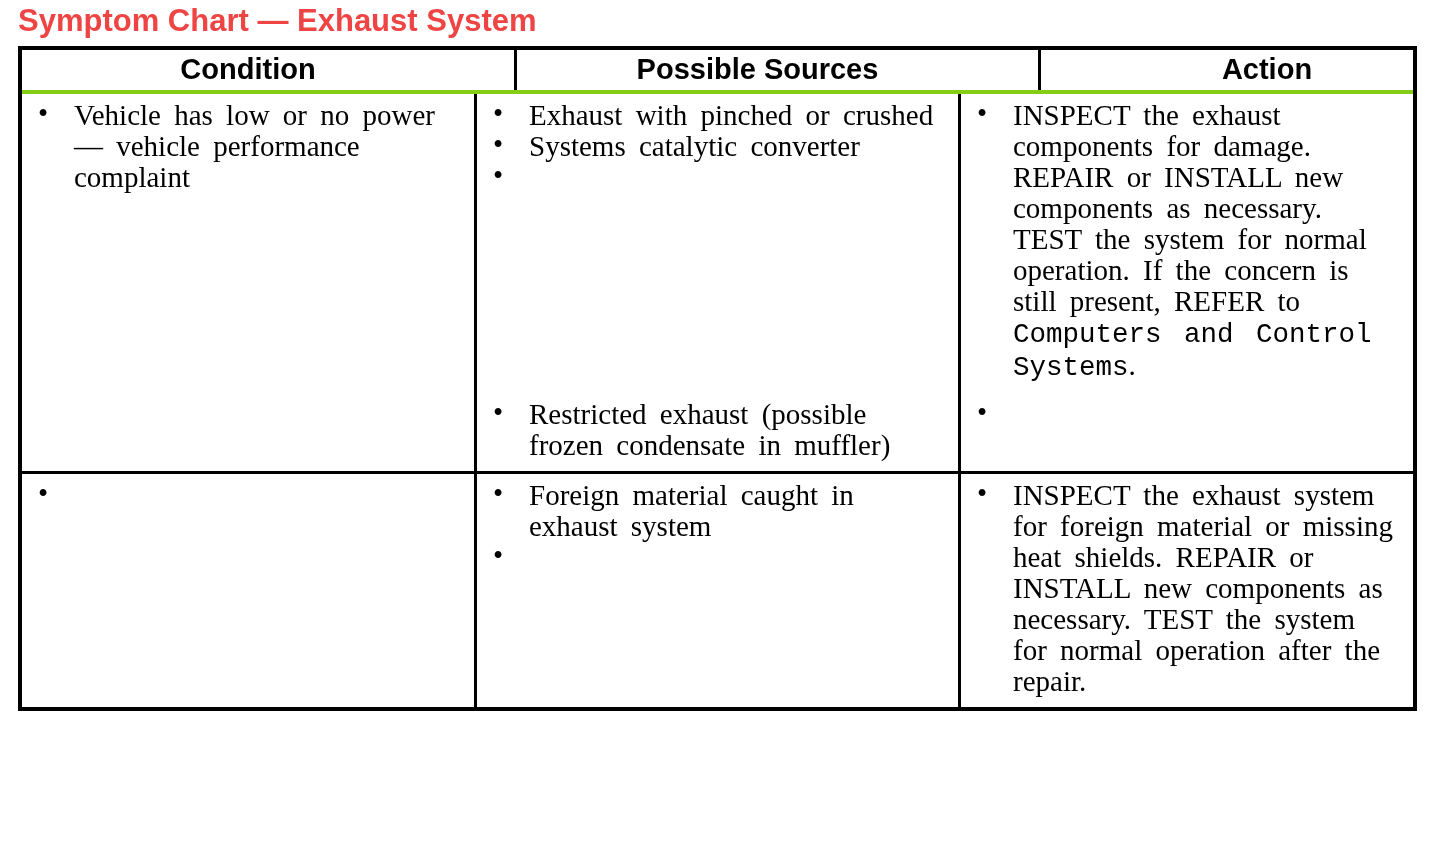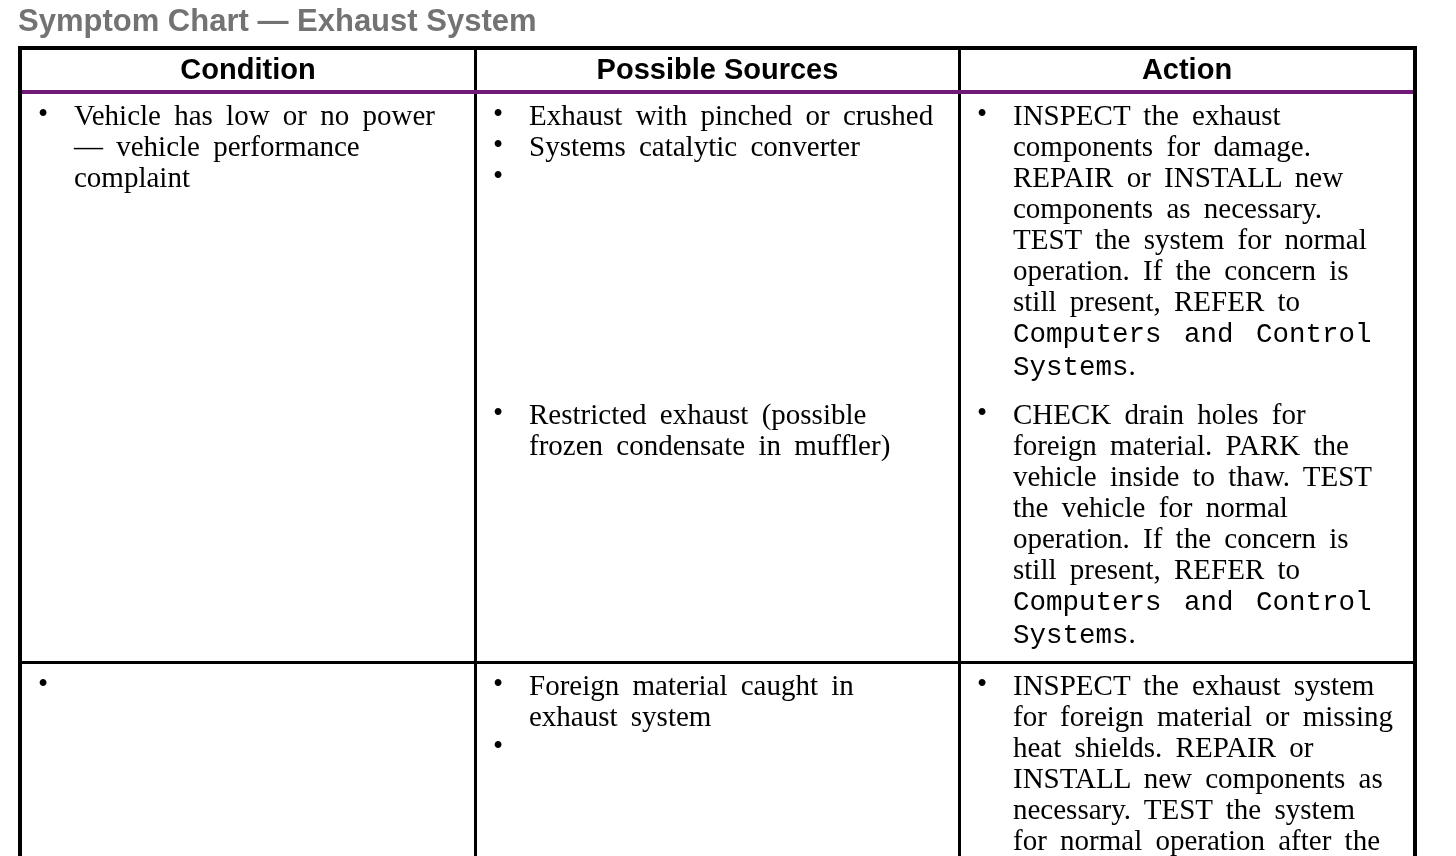--- a/index.html
+++ b/index.html
@@ -19,35 +19,36 @@
   .doc-title {
     position: absolute;
     left: 18px;
     top: 2px;
     margin: 0;
     font-family: "Liberation Sans", sans-serif;
     font-weight: bold;
     font-size: 31px;
     line-height: 38px;
     letter-spacing: 0px;
-    color: #737373;
+    color: #ef4444;
     white-space: nowrap;
   }
   .sym-table {
     position: absolute;
     left: 18px;
     top: 46px;
     width: 1391px;
     border: 4px solid #000000;
     background: #ffffff;
   }
   .thead {
     display: grid;
     grid-template-columns: 452px 484px 455px;
-    border-bottom: 4px solid #701a75;
+    border-bottom: 4px solid #84cc16;
+    gap: 40px;
   }
   .th {
     font-family: "Liberation Sans", sans-serif;
     font-weight: bold;
     font-size: 29px;
     line-height: 32px;
     text-align: center;
     padding: 3px 0 5px 0;
   }
   .th + .th {
@@ -132,21 +133,20 @@
           </div>
           <div class="cell src" style="grid-area: 2 / 2;">
             <div class="li">
               <span class="bullet">•</span>
               <span class="li-text">Restricted exhaust (possible frozen condensate in muffler)</span>
             </div>
           </div>
           <div class="cell act" style="grid-area: 2 / 3;">
             <div class="li">
               <span class="bullet">•</span>
-              <span class="li-text">CHECK drain holes for foreign material. PARK the vehicle inside to thaw. TEST the vehicle for normal operation. If the concern is still present, REFER to <span class="ref">Computers and Control Systems</span>.</span>
             </div>
           </div>
         </div>
         <div class="trow">
           <div class="cell cond" style="grid-area: 1 / 1 / span 1;">
             <div class="li">
               <span class="bullet">•</span>
             </div>
           </div>
           <div class="cell src" style="grid-area: 1 / 2;">

